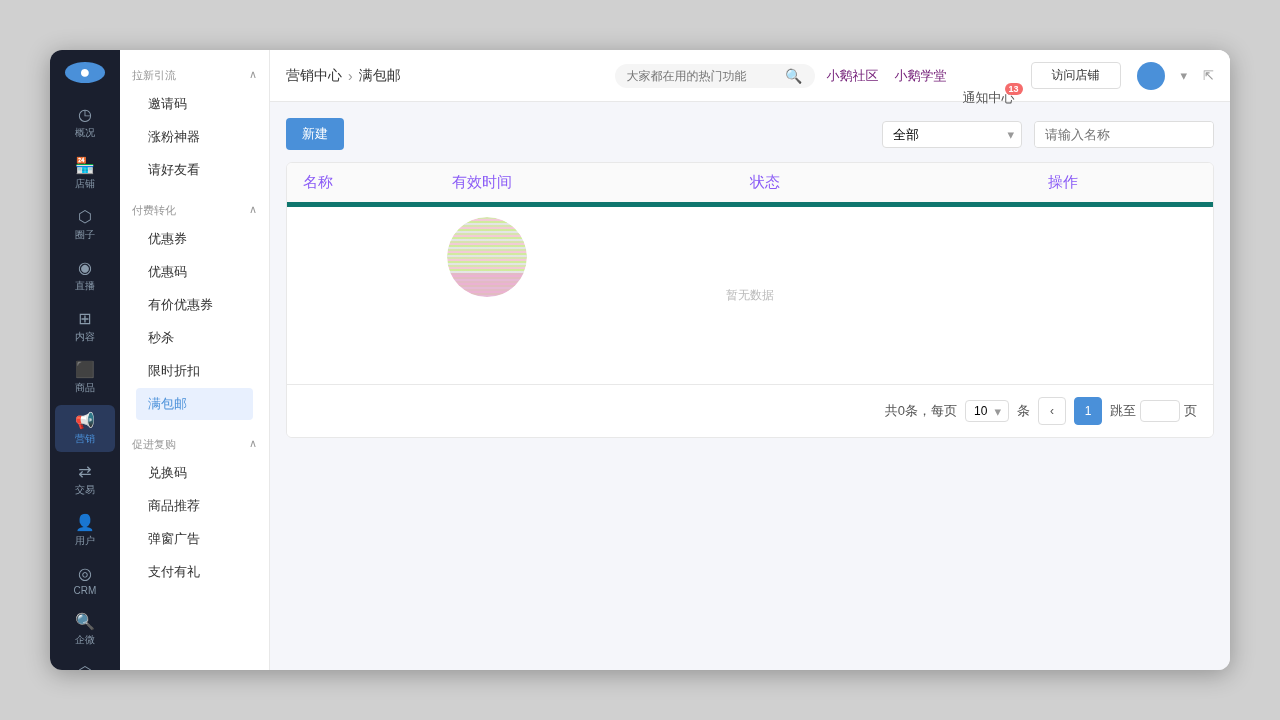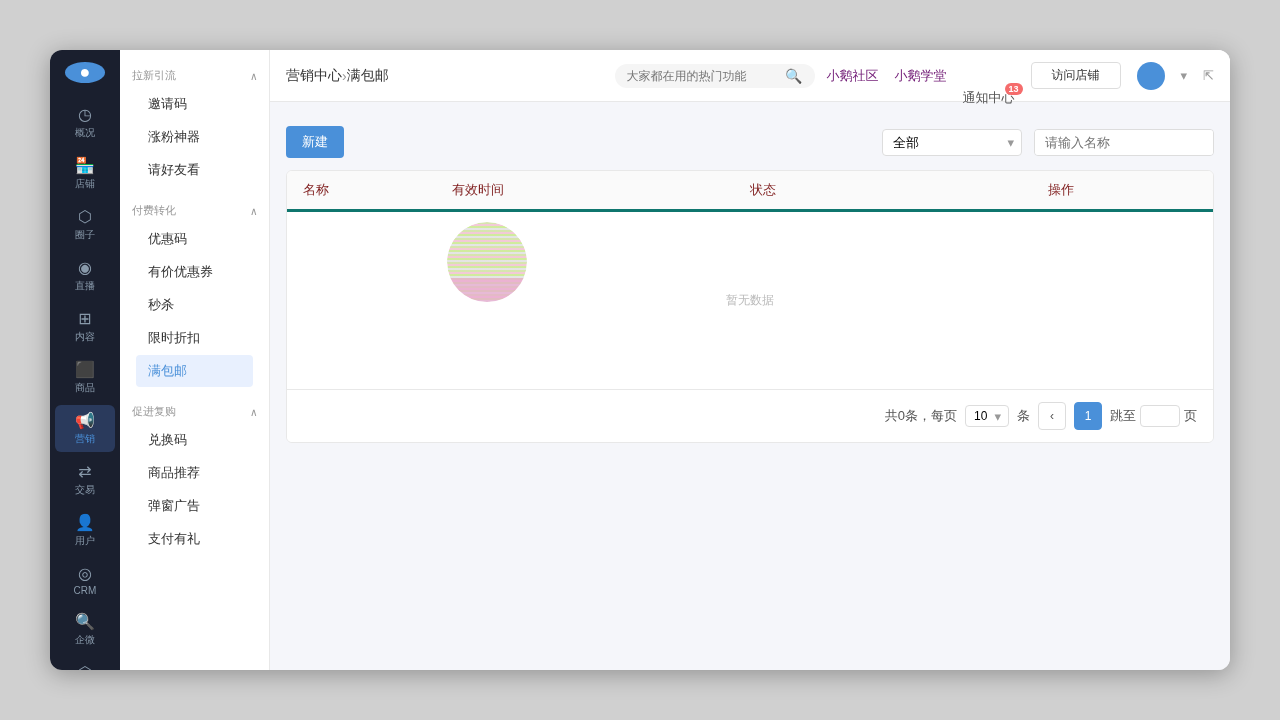--- a/index.html
+++ b/index.html
@@ -81,27 +81,26 @@
       flex-direction: column;
       flex-shrink: 0;
       overflow-y: auto;
       padding: 8px 0;
     }
     .sub-sidebar-section {
       padding: 6px 12px;
     }
     .sub-sidebar-section-header {
       display: flex;
-      align-items: flex-end;
+      align-items: flex-start;
       justify-content: space-between;
       color: #999;
       font-size: 12px;
       padding: 4px 0;
       cursor: pointer;
-      font-family: Liberation Mono, monospace;
     }
     .sub-sidebar-section-header span {
       font-size: 11px;
     }
     .sub-sidebar-item {
       padding: 7px 12px;
       font-size: 13px;
       color: #333;
       cursor: pointer;
       border-radius: 4px;
@@ -126,20 +125,21 @@
       display: flex;
       align-items: center;
       padding: 0 16px;
       border-bottom: 1px solid #e8e8e8;
       gap: 12px;
       flex-shrink: 0;
     }
     .breadcrumb {
       display: flex;
       align-items: center;
+      gap: 6px;
       font-size: 14px;
       color: #333;
       font-weight: 500;
       justify-content: center;
     }
     .breadcrumb-sep {
       color: #999;
     }
     .topbar-spacer { flex: 1; }
     .search-box {
@@ -213,21 +213,20 @@
       padding: 16px;
       overflow-y: auto;
       display: flex;
       flex-direction: column;
       gap: 12px;
     }
     .toolbar {
       display: flex;
       align-items: center;
       gap: 24px;
-      margin-top: 8px;
     }
     .btn-primary {
       background: #4a90d9;
       color: white;
       border: none;
       border-radius: 4px;
       padding: 7px 16px;
       font-size: 13px;
       cursor: pointer;
     }
@@ -281,25 +280,25 @@
     .table-container {
       background: #fff;
       border-radius: 6px;
       border: 1px solid #e8e8e8;
       overflow: hidden;
     }
     .table-header {
       display: grid;
       grid-template-columns: 1fr 2fr 2fr 1fr;
       background: #fafafa;
-      border-bottom: 3px solid #0f766e;
+      border-bottom: 5px solid #0f766e;
       padding: 10px 16px;
       font-weight: 500;
-      color: #7f1d1d;
-      font-size: 13px;
+      color: #8b5cf6;
+      font-size: 15px;
     }
     .table-empty {
       display: flex;
       align-items: center;
       justify-content: center;
       padding: 80px 0;
       color: #bbb;
       font-size: 12px;
       position: relative;
     }
@@ -463,20 +462,21 @@
         <div class="sub-sidebar-item">邀请码</div>
         <div class="sub-sidebar-item">涨粉神器</div>
         <div class="sub-sidebar-item">请好友看</div>
       </div>
 
       <div class="sub-sidebar-section">
         <div class="sub-sidebar-section-header">
           <span>付费转化</span>
           <span>∧</span>
         </div>
+        <div class="sub-sidebar-item">优惠券</div>
         <div class="sub-sidebar-item">优惠码</div>
         <div class="sub-sidebar-item">有价优惠券</div>
         <div class="sub-sidebar-item">秒杀</div>
         <div class="sub-sidebar-item">限时折扣</div>
         <div class="sub-sidebar-item active">满包邮</div>
       </div>
 
       <div class="sub-sidebar-section">
         <div class="sub-sidebar-section-header">
           <span>促进复购</span>

